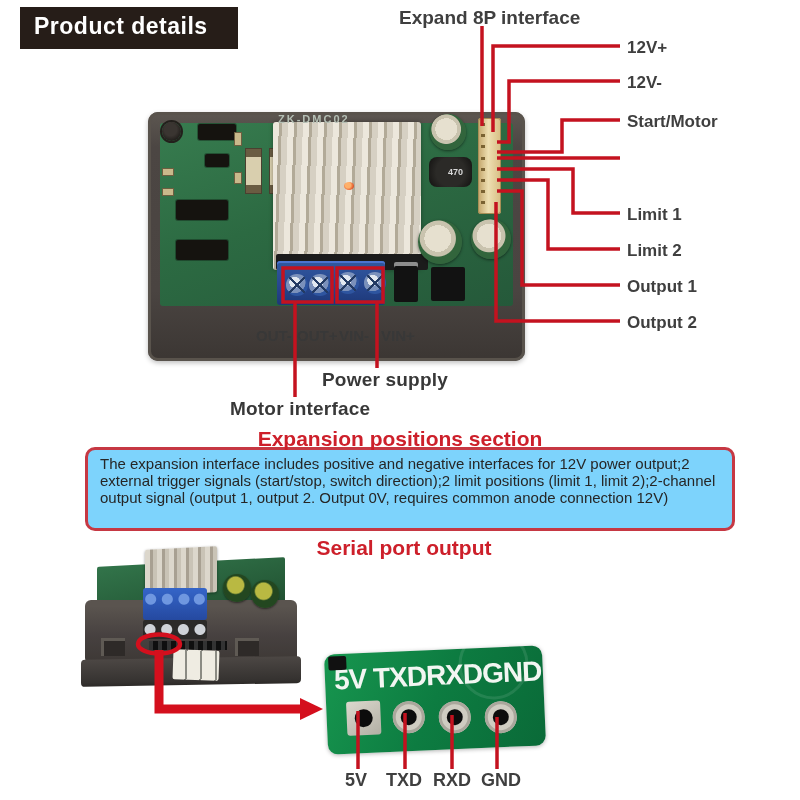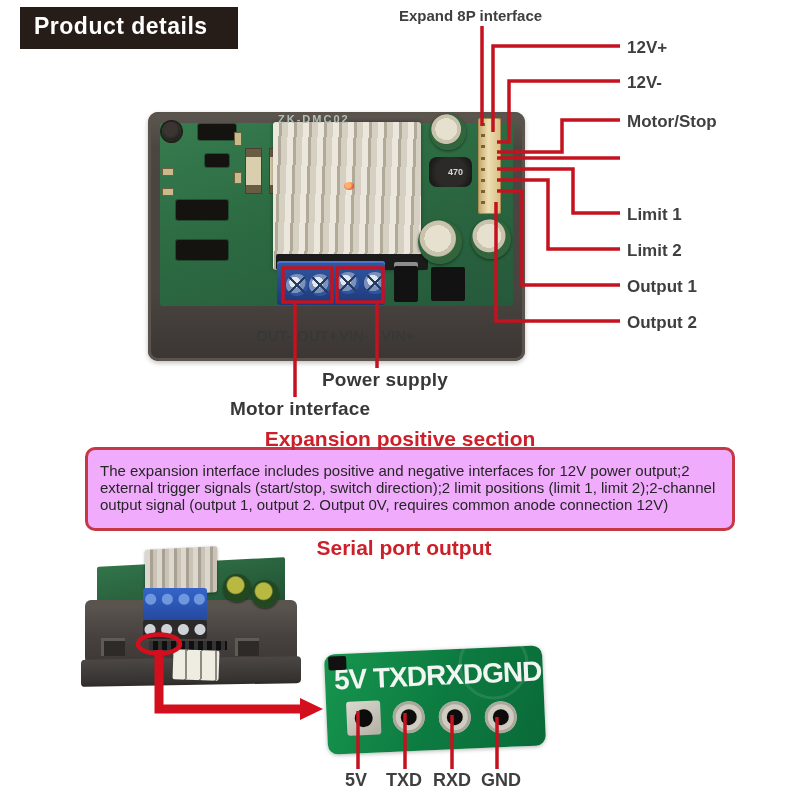--- a/index.html
+++ b/index.html
@@ -64,31 +64,31 @@
     background:linear-gradient(180deg,#31599f 0,#27478f 55%,#1d3878 100%);
     box-shadow:inset 0 2px 0 #4a74d0;}
   .screw{position:absolute;width:22px;height:22px;border-radius:50%;
     background:radial-gradient(circle at 40% 38%,#e2e8f0 0 28%,#7b91bb 30% 55%,#2e55a0 58% 100%);}
   .screw::after{content:"";position:absolute;inset:0;border-radius:50%;
     background:linear-gradient(45deg,rgba(0,0,0,0) 46%,#233a63 46% 54%,rgba(0,0,0,0) 54%),
                linear-gradient(-45deg,rgba(0,0,0,0) 46%,#233a63 46% 54%,rgba(0,0,0,0) 54%);}
   .blackcomp{position:absolute;background:#121212;border-radius:2px;z-index:6;}
 
   
-  .expand-label{left:399px;top:7px;font-size:15px;font-weight:bold;color:#3f3f3f;z-index:60;}
+  .expand-label{left:399px;top:7px;font-size:19px;font-weight:bold;color:#3f3f3f;z-index:60;}
   .pin-label{left:627px;font-size:17px;font-weight:bold;color:#3f3f3f;white-space:pre-line;line-height:1.25;z-index:60;}
   .term-label{top:327px;font-size:15px;font-weight:bold;color:#383838;z-index:60;}
   .caption{font-size:19px;font-weight:bold;color:#383838;letter-spacing:.2px;z-index:60;}
 
   
   .sec-heading{left:0;right:0;text-align:center;font-size:21px;font-weight:bold;color:#cd1f2a;z-index:60;}
   .desc-box{
     left:85px;top:447px;width:650px;height:84px;box-sizing:border-box;
-    border:3px solid #c63843;border-radius:10px;background:#f0abfc;
-    padding:12px 12px;z-index:40;
+    border:3px solid #c63843;border-radius:10px;background:#7dd3fc;
+    padding:5px 12px;z-index:40;
   }
   .desc-text{font-size:15px;line-height:17px;color:#262626;font-weight:500;}
 
   
   .sboard{left:85px;top:552px;width:212px;height:150px;z-index:10;}
   .sb-top{position:absolute;left:12px;top:10px;width:188px;height:58px;z-index:2;border-radius:2px;
     background:linear-gradient(170deg,#32744a 0,#245836 70%,#1d4a2c 100%);transform:skewY(-3deg);}
   .sb-heatsink{position:absolute;left:60px;top:-4px;width:72px;height:46px;z-index:4;border-radius:2px;
     background:repeating-linear-gradient(90deg,#dcd7cc 0 5px,#a8a092 5px 8px,#c9c3b6 8px 12px);
     transform:skewY(-3deg);box-shadow:0 1px 3px rgba(0,0,0,.4);}
@@ -231,35 +231,35 @@
     </g>
     <ellipse cx="159" cy="644" rx="21" ry="9.5" stroke="#d40f1d" stroke-width="4.5" fill="none"></ellipse>
     <path d="M159,650 L159,709 L302,709" stroke="#d40f1d" stroke-width="9" fill="none"></path>
     <polygon points="300,698 323,709 300,720" fill="#d40f1d"></polygon>
   </svg>
 
   <div class="abs expand-label">Expand 8P interface</div>
 
   <div class="abs pin-label" style="top:37px;">12V+</div>
   <div class="abs pin-label" style="top:72px;">12V-</div>
-  <div class="abs pin-label" style="top:111px;">Motor/Stop</div>
+  <div class="abs pin-label" style="top:111px;">Start/Motor</div>
   <div class="abs pin-label" style="top:204px;">Limit 1</div>
   <div class="abs pin-label" style="top:240px;">Limit 2</div>
   <div class="abs pin-label" style="top:276px;">Output 1</div>
   <div class="abs pin-label" style="top:312px;">Output 2</div>
 
   <div class="abs term-label" style="left:256px;">OUT-</div>
   <div class="abs term-label" style="left:297px;">OUT+</div>
   <div class="abs term-label" style="left:339px;">VIN-</div>
   <div class="abs term-label" style="left:381px;">VIN+</div>
 
   <div class="abs caption" style="left:322px;top:369px;">Power supply</div>
   <div class="abs caption" style="left:230px;top:398px;">Motor interface</div>
 
-  <div class="abs sec-heading" style="top:427px;">Expansion positive section</div>
+  <div class="abs sec-heading" style="top:427px;">Expansion positions section</div>
   <div class="abs desc-box">
     <div class="desc-text">The expansion interface includes positive and negative interfaces for 12V power output;2 external trigger signals (start/stop, switch direction);2 limit positions (limit 1, limit 2);2-channel output signal (output 1, output 2. Output 0V, requires common anode connection 12V)</div>
   </div>
 
   <div class="abs sec-heading" style="top:536px;margin-left:8px;">Serial port output</div>
 
   <div class="abs serial-label" style="left:345px;">5V</div>
   <div class="abs serial-label" style="left:386px;">TXD</div>
   <div class="abs serial-label" style="left:433px;">RXD</div>
   <div class="abs serial-label" style="left:481px;">GND</div>

